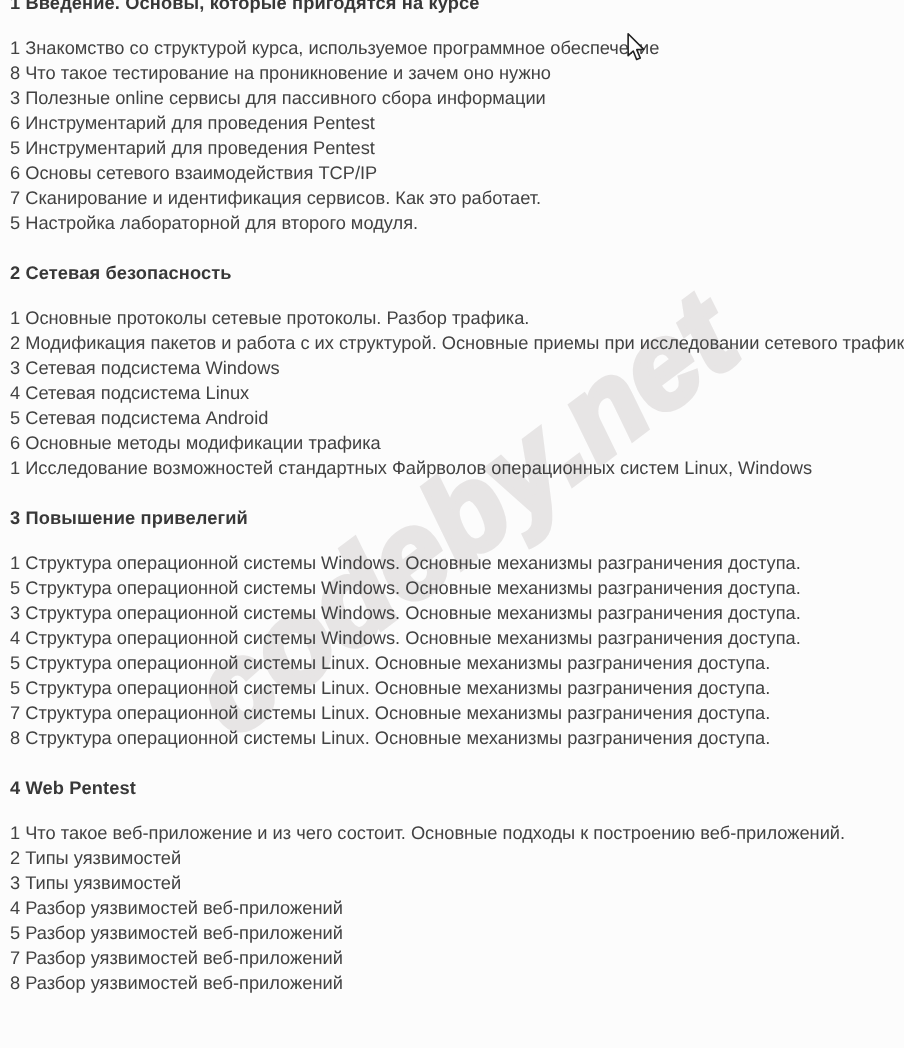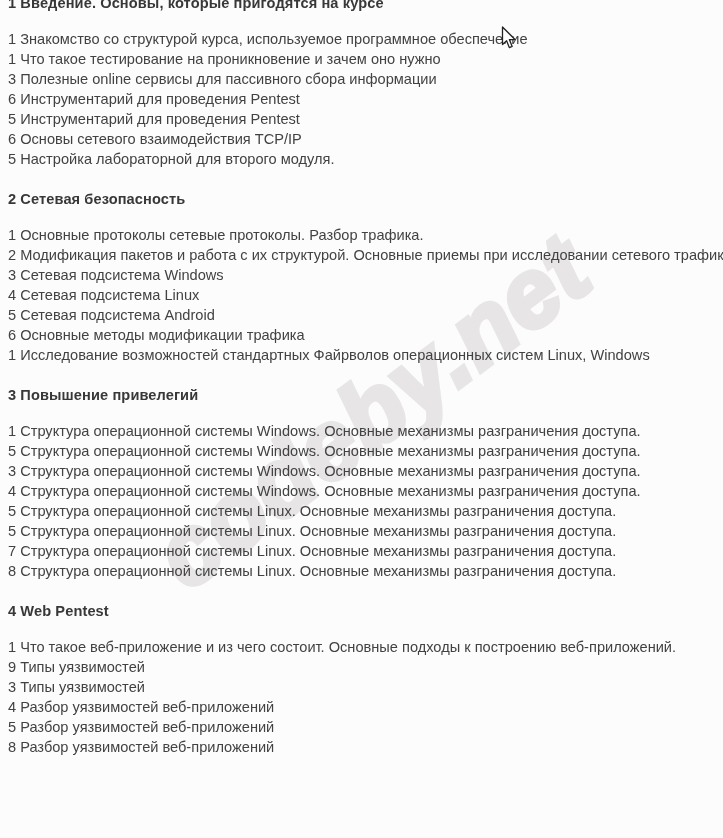--- a/index.html
+++ b/index.html
@@ -69,25 +69,26 @@
 </style>
 </head>
 <body>
 
 <div class="watermark">codeby.net</div>
 
 <div class="outline">
     <section>
       <h2 class="section-title">1 Введение. Основы, которые пригодятся на курсе</h2>
       <div class="item">1 Знакомство со структурой курса, используемое программное обеспечение</div>
-      <div class="item">1 Что такое тестирование на проникновение и зачем оно нужно</div>
+      <div class="item">8 Что такое тестирование на проникновение и зачем оно нужно</div>
       <div class="item">3 Полезные online сервисы для пассивного сбора информации</div>
       <div class="item">6 Инструментарий для проведения Pentest</div>
       <div class="item">5 Инструментарий для проведения Pentest</div>
       <div class="item">6 Основы сетевого взаимодействия TCP/IP</div>
+      <div class="item">7 Сканирование и идентификация сервисов. Как это работает.</div>
       <div class="item">5 Настройка лабораторной для второго модуля.</div>
     </section>
     <section>
       <h2 class="section-title">2 Сетевая безопасность</h2>
       <div class="item">1 Основные протоколы сетевые протоколы. Разбор трафика.</div>
       <div class="item">2 Модификация пакетов и работа с их структурой. Основные приемы при исследовании сетевого трафика.</div>
       <div class="item">3 Сетевая подсистема Windows</div>
       <div class="item">4 Сетевая подсистема Linux</div>
       <div class="item">5 Сетевая подсистема Android</div>
       <div class="item">6 Основные методы модификации трафика</div>
@@ -100,24 +101,25 @@
       <div class="item">3 Структура операционной системы Windows. Основные механизмы разграничения доступа.</div>
       <div class="item">4 Структура операционной системы Windows. Основные механизмы разграничения доступа.</div>
       <div class="item">5 Структура операционной системы Linux. Основные механизмы разграничения доступа.</div>
       <div class="item">5 Структура операционной системы Linux. Основные механизмы разграничения доступа.</div>
       <div class="item">7 Структура операционной системы Linux. Основные механизмы разграничения доступа.</div>
       <div class="item">8 Структура операционной системы Linux. Основные механизмы разграничения доступа.</div>
     </section>
     <section>
       <h2 class="section-title">4 Web Pentest</h2>
       <div class="item">1 Что такое веб-приложение и из чего состоит. Основные подходы к построению веб-приложений.</div>
-      <div class="item">9 Типы уязвимостей</div>
+      <div class="item">2 Типы уязвимостей</div>
       <div class="item">3 Типы уязвимостей</div>
       <div class="item">4 Разбор уязвимостей веб-приложений</div>
       <div class="item">5 Разбор уязвимостей веб-приложений</div>
+      <div class="item">7 Разбор уязвимостей веб-приложений</div>
       <div class="item">8 Разбор уязвимостей веб-приложений</div>
     </section>
   </div>
 
 <div class="cursor">
   <svg width="17" height="24" viewBox="0 0 17 24" xmlns="http://www.w3.org/2000/svg">
     <path d="M1.5 1 L1.5 18.5 L5.6 14.8 L8.3 21.6 L11.2 20.4 L8.4 13.7 L14 13.5 Z" fill="#ffffff" stroke="#222222" stroke-width="1.3" stroke-linejoin="round"></path>
   </svg>
 </div>
 

